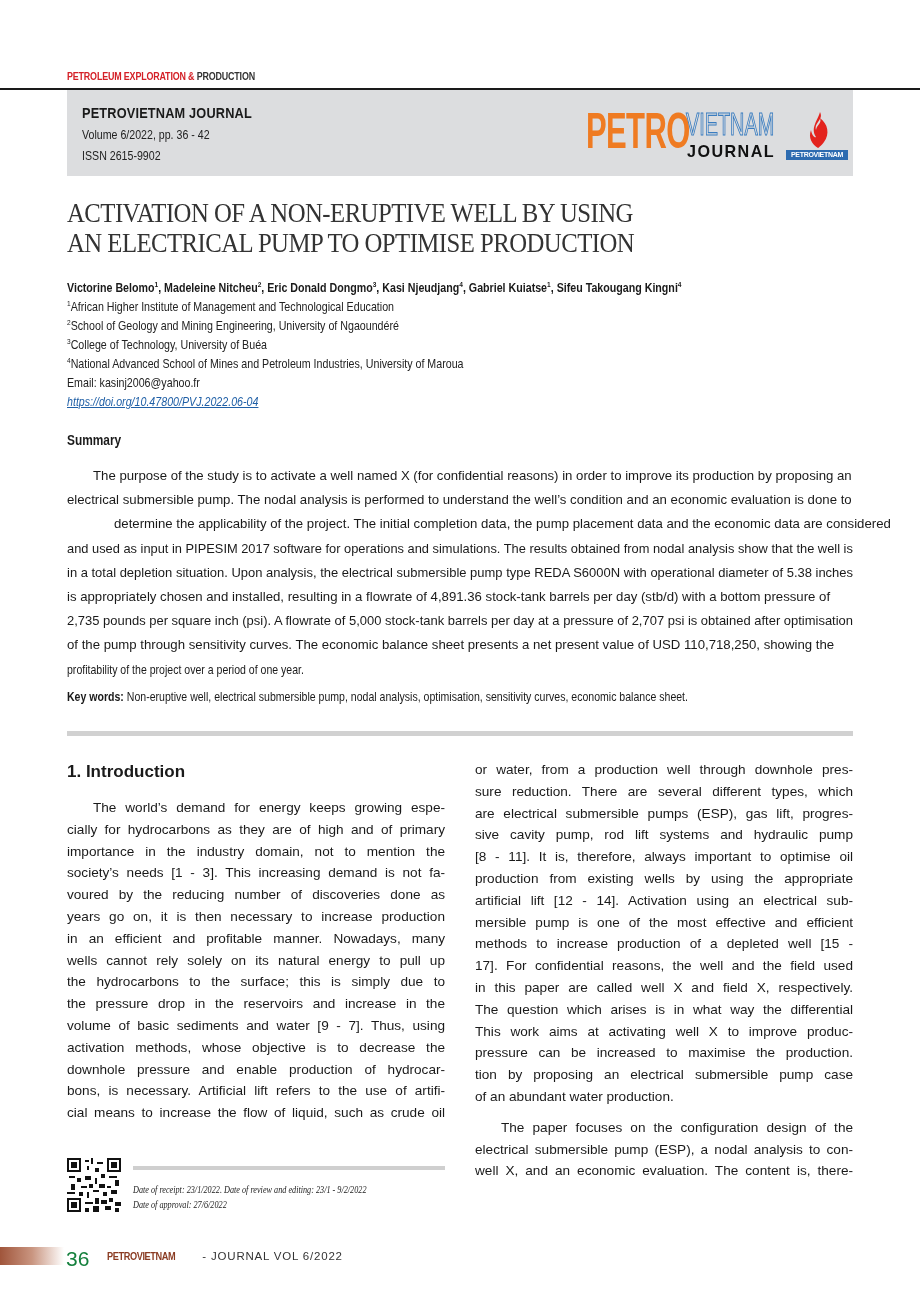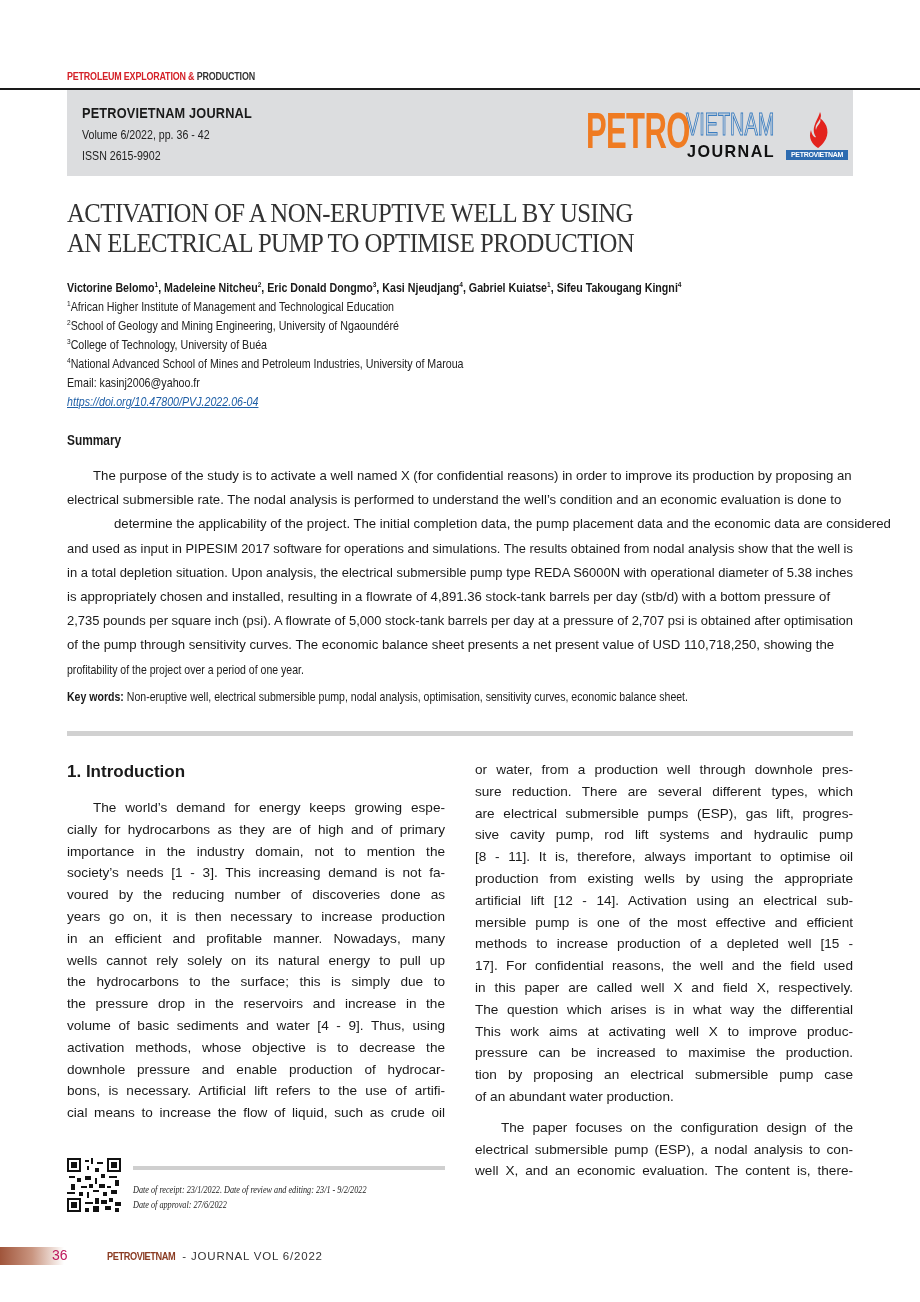--- a/index.html
+++ b/index.html
@@ -42,24 +42,24 @@
   .col .l { display: block; white-space: nowrap; overflow: hidden; }
   .col-left { left: 67px; top: 797px; width: 378px; }
   .col-right { left: 475px; top: 759px; width: 378px; }
   .intro-head { left: 67px; top: 762px; font-weight: bold; font-size: 17px; }
 
   .qr { left: 67px; top: 1158px; width: 54px; height: 54px; }
   .footer-rule { left: 133px; top: 1166px; width: 312px; height: 4px; background: #cfcfcf; }
   .dates { left: 133px; font-family: "Liberation Serif", serif; font-style: italic; font-size: 10px; color: #222; white-space: nowrap; transform: scaleX(0.82); transform-origin: left top; }
 
   .page-grad { left: 0; top: 1247px; width: 64px; height: 18px; background: linear-gradient(90deg, #a0553b 0%, #c99580 50%, #ffffff 100%); }
-  .page-num { left: 52px; top: 1247px; font-size: 14px; color: #be185d; }
+  .page-num { left: 66px; top: 1247px; font-size: 21px; color: #15803d; }
   .footer-brand { left: 107px; top: 1250px; font-size: 11.5px; white-space: nowrap; letter-spacing: 0.8px; }
   .footer-brand .b { color: #8a3b22; font-weight: bold; letter-spacing: -0.5px; transform: scaleX(0.8); display: inline-block; transform-origin: left center; margin-right: -14px; }
-  .footer-brand .t { color: #333; }
+  .footer-brand .t { color: #333; margin-left: 20px; }
 </style>
 </head>
 <body>
 
 <div class="abs section-label">
   <span class="red">PETROLEUM EXPLORATION &amp;</span>
   <span class="dark">PRODUCTION</span>
 </div>
 <div class="abs top-rule"></div>
 
@@ -95,21 +95,21 @@
 <div class="abs affil" style="top:299px"><sup>1</sup><span>African Higher Institute of Management and Technological Education</span></div>
 <div class="abs affil" style="top:318px"><sup>2</sup><span>School of Geology and Mining Engineering, University of Ngaoundéré</span></div>
 <div class="abs affil" style="top:337px"><sup>3</sup><span>College of Technology, University of Buéa</span></div>
 <div class="abs affil" style="top:356px"><sup>4</sup><span>National Advanced School of Mines and Petroleum Industries, University of Maroua</span></div>
 <div class="abs affil" style="top:375px">Email: kasinj2006@yahoo.fr</div>
 <div class="abs affil" style="top:394px"><span class="doi">https://doi.org/10.47800/PVJ.2022.06-04</span></div>
 
 <div class="abs summary-head">Summary</div>
 <div class="abs summary">
   <span class="line" style="padding-left: 26px; transform: scaleX(1);">The purpose of the study is to activate a well named X (for confidential reasons) in order to improve its production by proposing an</span>
-  <span class="line" style="transform: scaleX(1);">electrical submersible rate. The nodal analysis is performed to understand the well’s condition and an economic evaluation is done to</span>
+  <span class="line" style="transform: scaleX(1);">electrical submersible pump. The nodal analysis is performed to understand the well’s condition and an economic evaluation is done to</span>
   <span class="line" style="transform: scaleX(1); margin-left: 47px;">determine the applicability of the project. The initial completion data, the pump placement data and the economic data are considered</span>
   <span class="line" style="transform: scaleX(0.973978);">and used as input in PIPESIM 2017 software for operations and simulations. The results obtained from nodal analysis show that the well is</span>
   <span class="line" style="transform: scaleX(0.98373);">in a total depletion situation. Upon analysis, the electrical submersible pump type REDA S6000N with operational diameter of 5.38 inches</span>
   <span class="line" style="transform: scaleX(1);">is appropriately chosen and installed, resulting in a flowrate of 4,891.36 stock-tank barrels per day (stb/d) with a bottom pressure of</span>
   <span class="line" style="transform: scaleX(0.98373);">2,735 pounds per square inch (psi). A flowrate of 5,000 stock-tank barrels per day at a pressure of 2,707 psi is obtained after optimisation</span>
   <span class="line" style="transform: scaleX(1);">of the pump through sensitivity curves. The economic balance sheet presents a net present value of USD 110,718,250, showing the</span>
   <span class="line" style="transform: scaleX(0.8);">profitability of the project over a period of one year.</span>
 </div>
 
 <div class="abs keywords">
@@ -124,21 +124,21 @@
   <span class="l" style="padding-left:26px">The world’s demand for energy keeps growing espe-</span>
   <span class="l">cially for hydrocarbons as they are of high and of primary</span>
   <span class="l">importance in the industry domain, not to mention the</span>
   <span class="l">society’s needs [1 - 3]. This increasing demand is not fa-</span>
   <span class="l">voured by the reducing number of discoveries done as</span>
   <span class="l">years go on, it is then necessary to increase production</span>
   <span class="l">in an efficient and profitable manner. Nowadays, many</span>
   <span class="l">wells cannot rely solely on its natural energy to pull up</span>
   <span class="l">the hydrocarbons to the surface; this is simply due to</span>
   <span class="l">the pressure drop in the reservoirs and  increase in the</span>
-  <span class="l">volume of basic sediments and water [4 - 9]. Thus, using</span>
+  <span class="l">volume of basic sediments and water [9 - 7]. Thus, using</span>
   <span class="l">activation methods, whose objective is to decrease the</span>
   <span class="l">downhole pressure and enable production of hydrocar-</span>
   <span class="l">bons, is necessary. Artificial lift refers to the use of artifi-</span>
   <span class="l">cial means to increase the flow of liquid, such as crude oil</span>
 </div>
 
 <div class="abs col col-right">
   <span class="l">or water, from a production well through downhole pres-</span>
   <span class="l">sure reduction. There are several different types, which</span>
   <span class="l">are electrical submersible pumps (ESP), gas lift, progres-</span>

